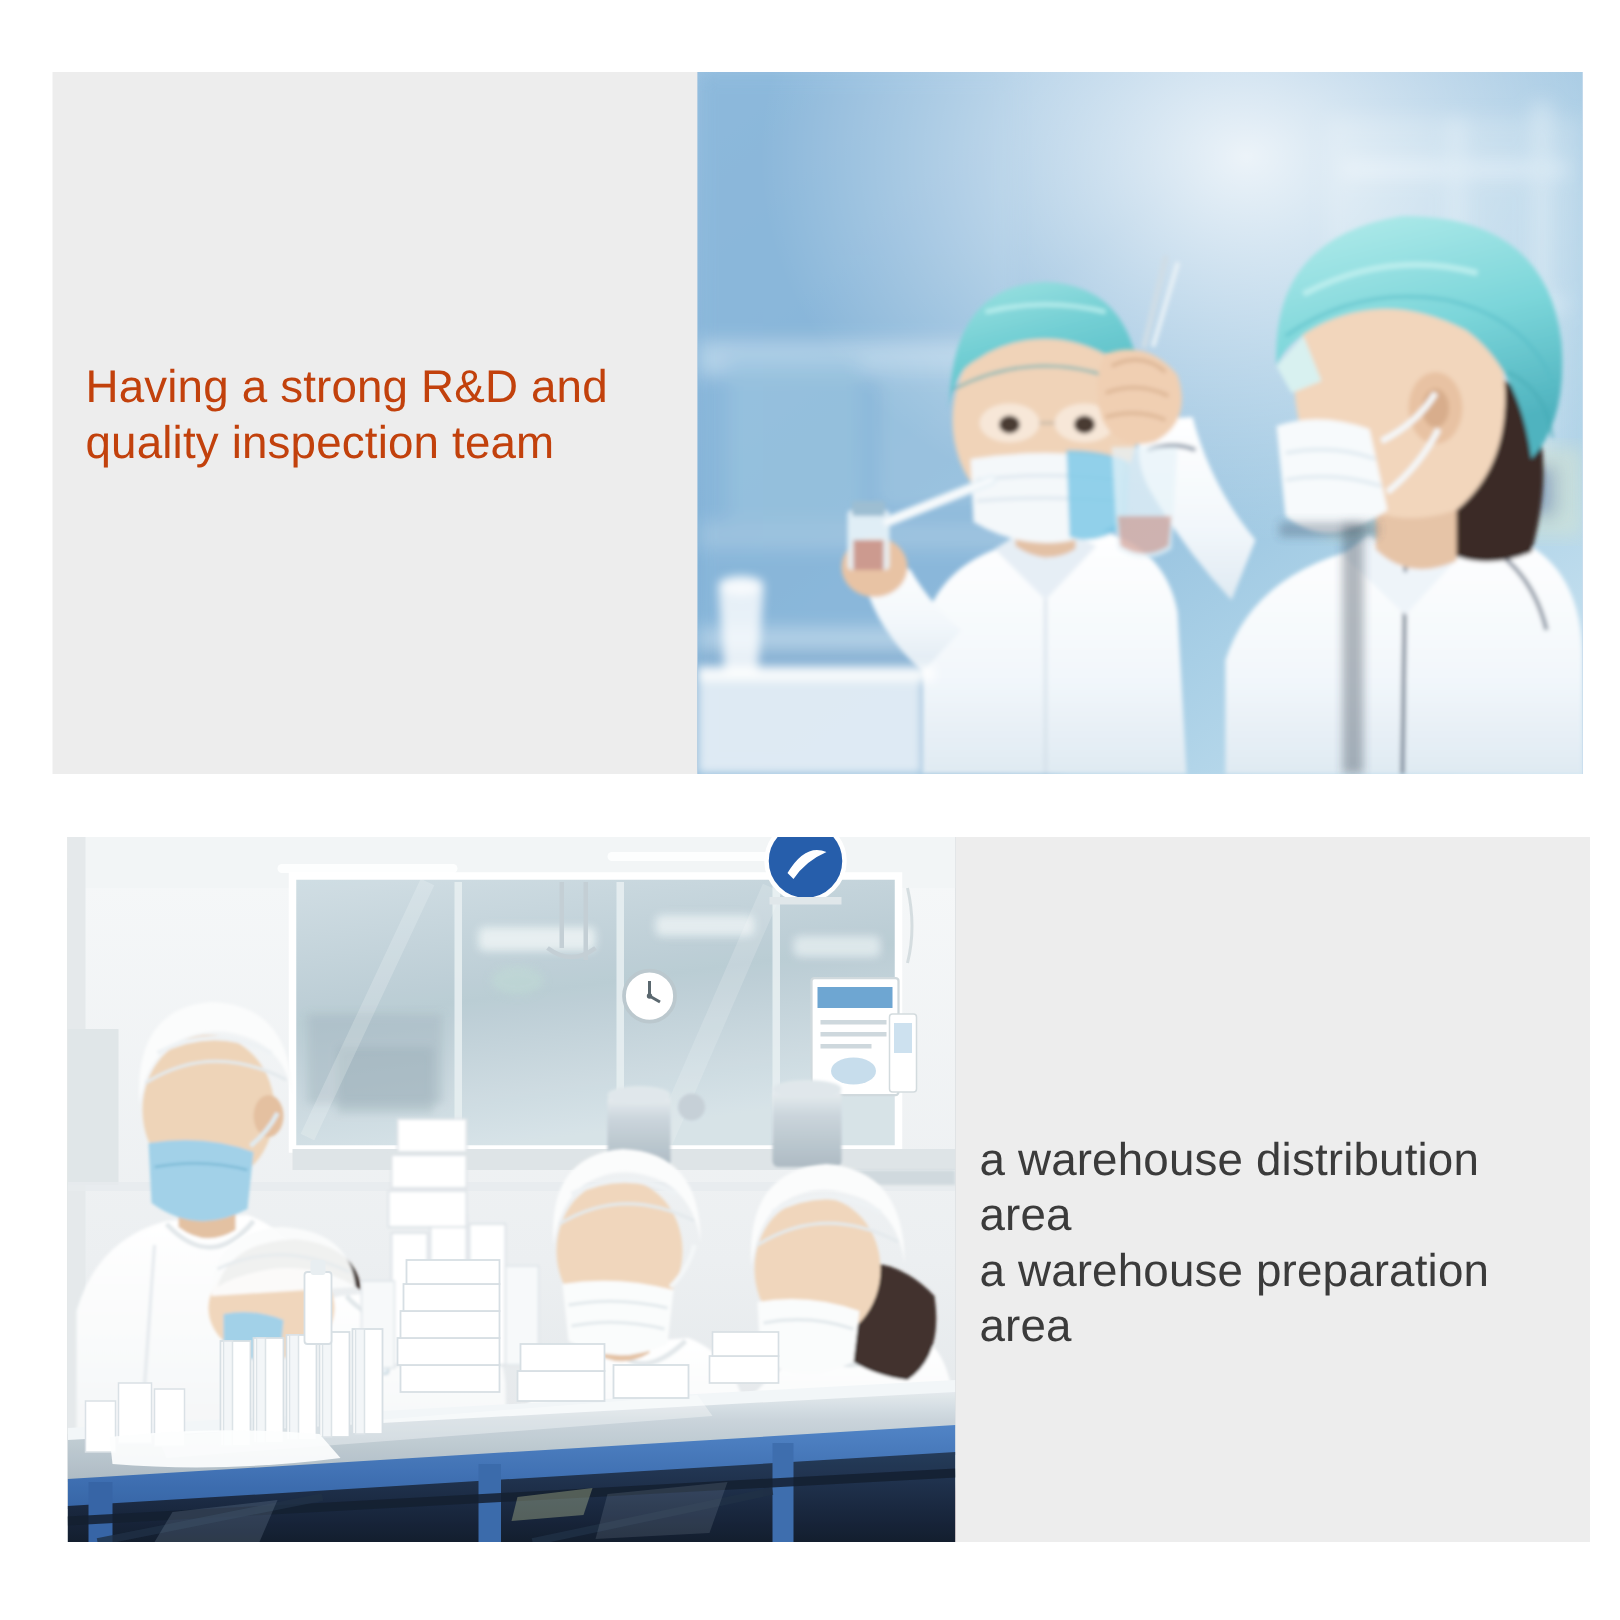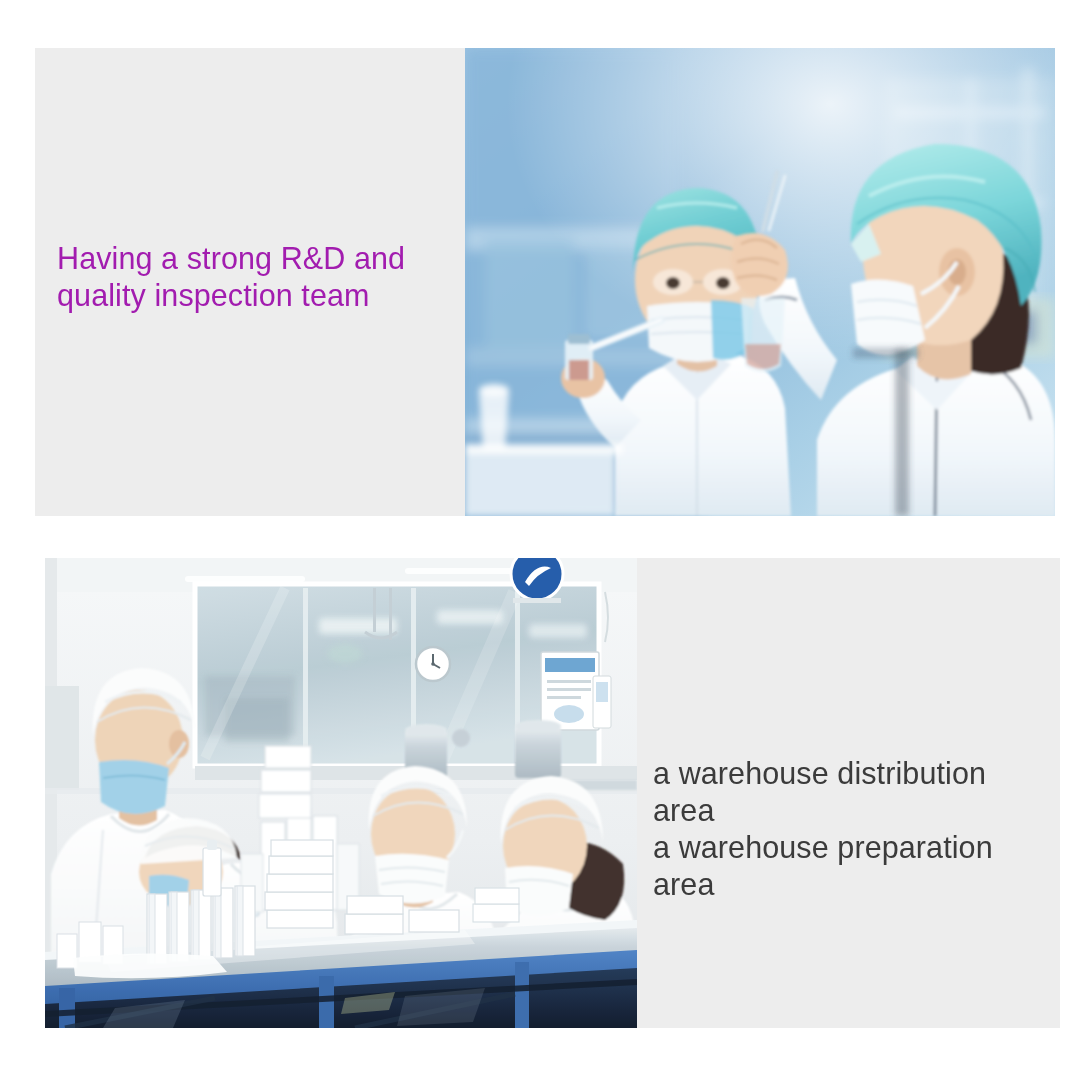--- a/index.html
+++ b/index.html
@@ -37,21 +37,21 @@
     height: 468px;
     background: #ededed;
   }
   .caption-top {
     position: absolute;
     left: 57px;
     top: 240px;
     width: 400px;
     font-size: 30.5px;
     line-height: 37px;
-    color: #a21caf;
+    color: #c2410c;
     letter-spacing: 0.1px;
     white-space: pre-line;
   }
 
   .photo-top {
     position: absolute;
     left: 465px;
     top: 48px;
     width: 590px;
     height: 468px;

